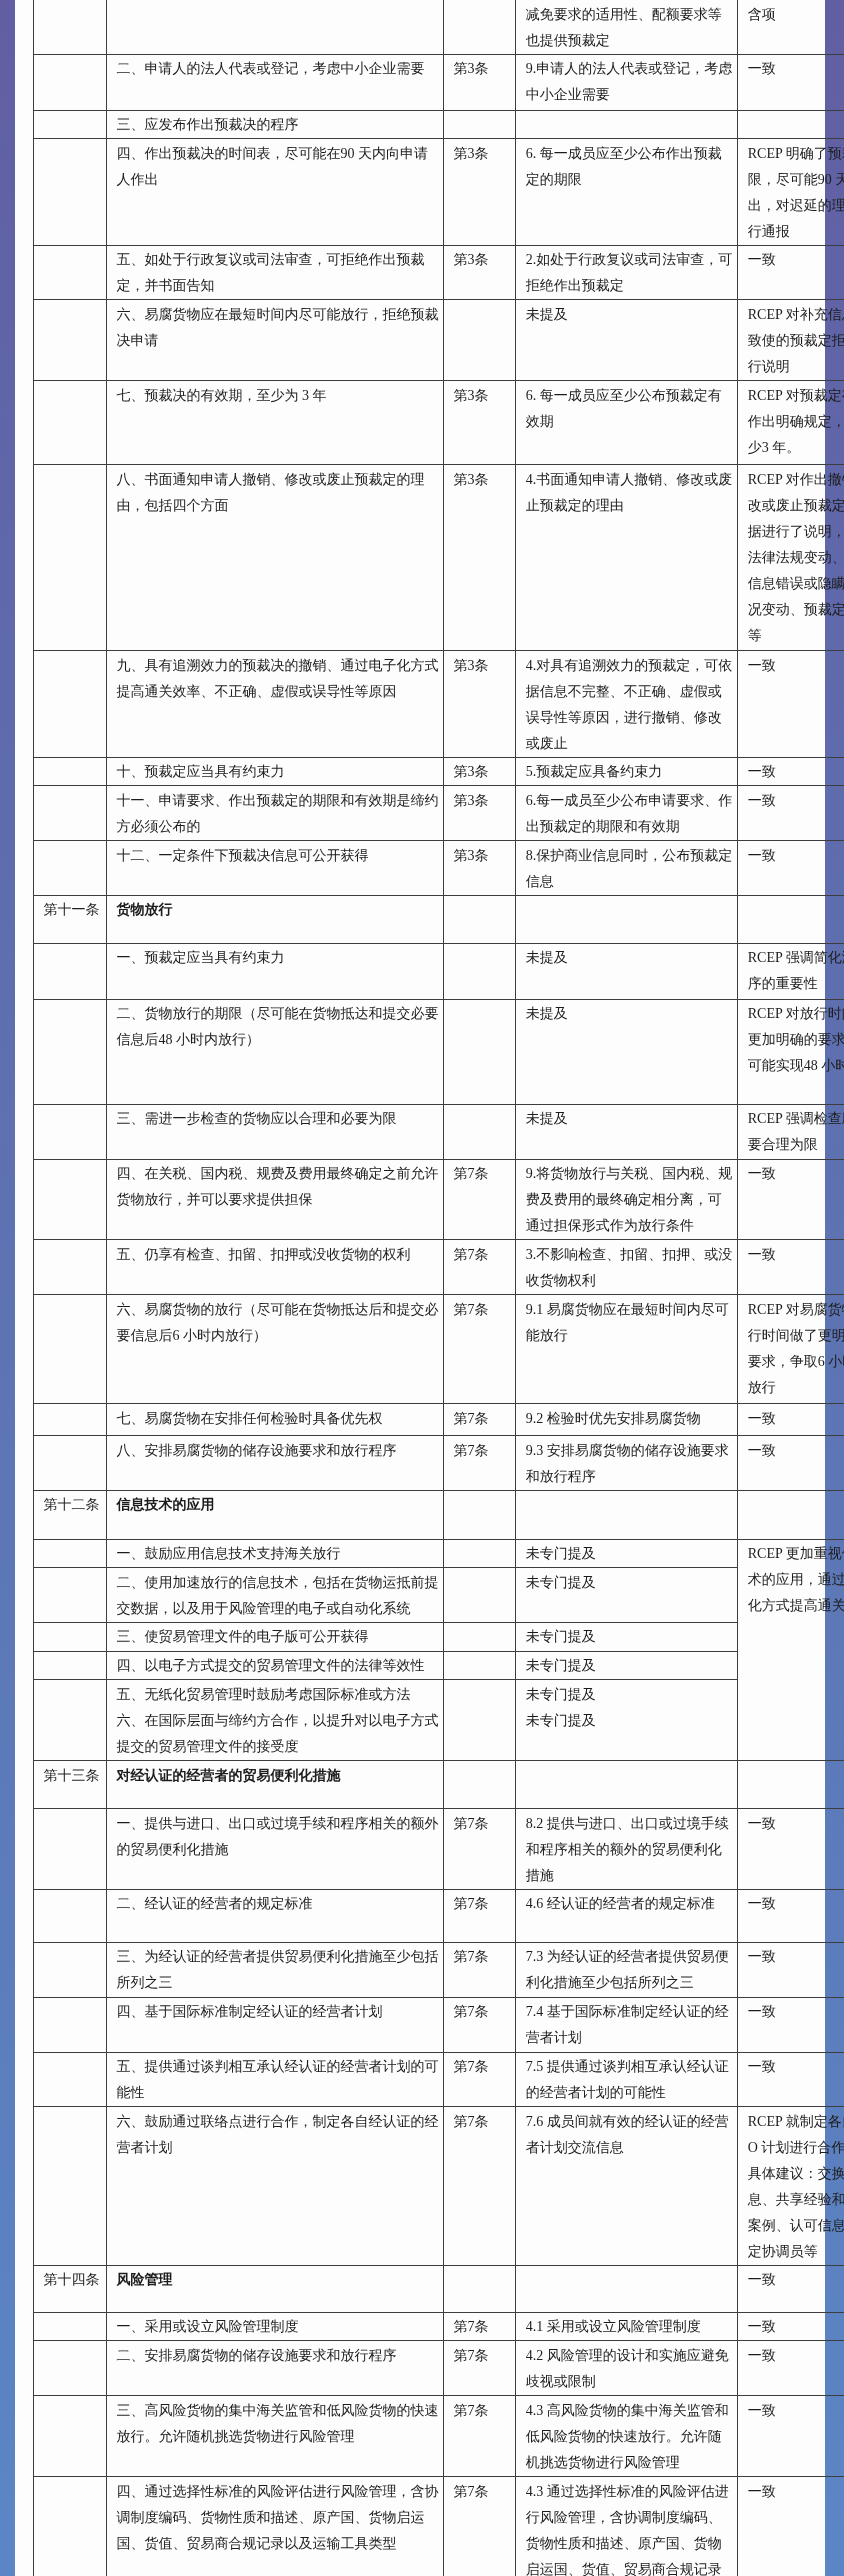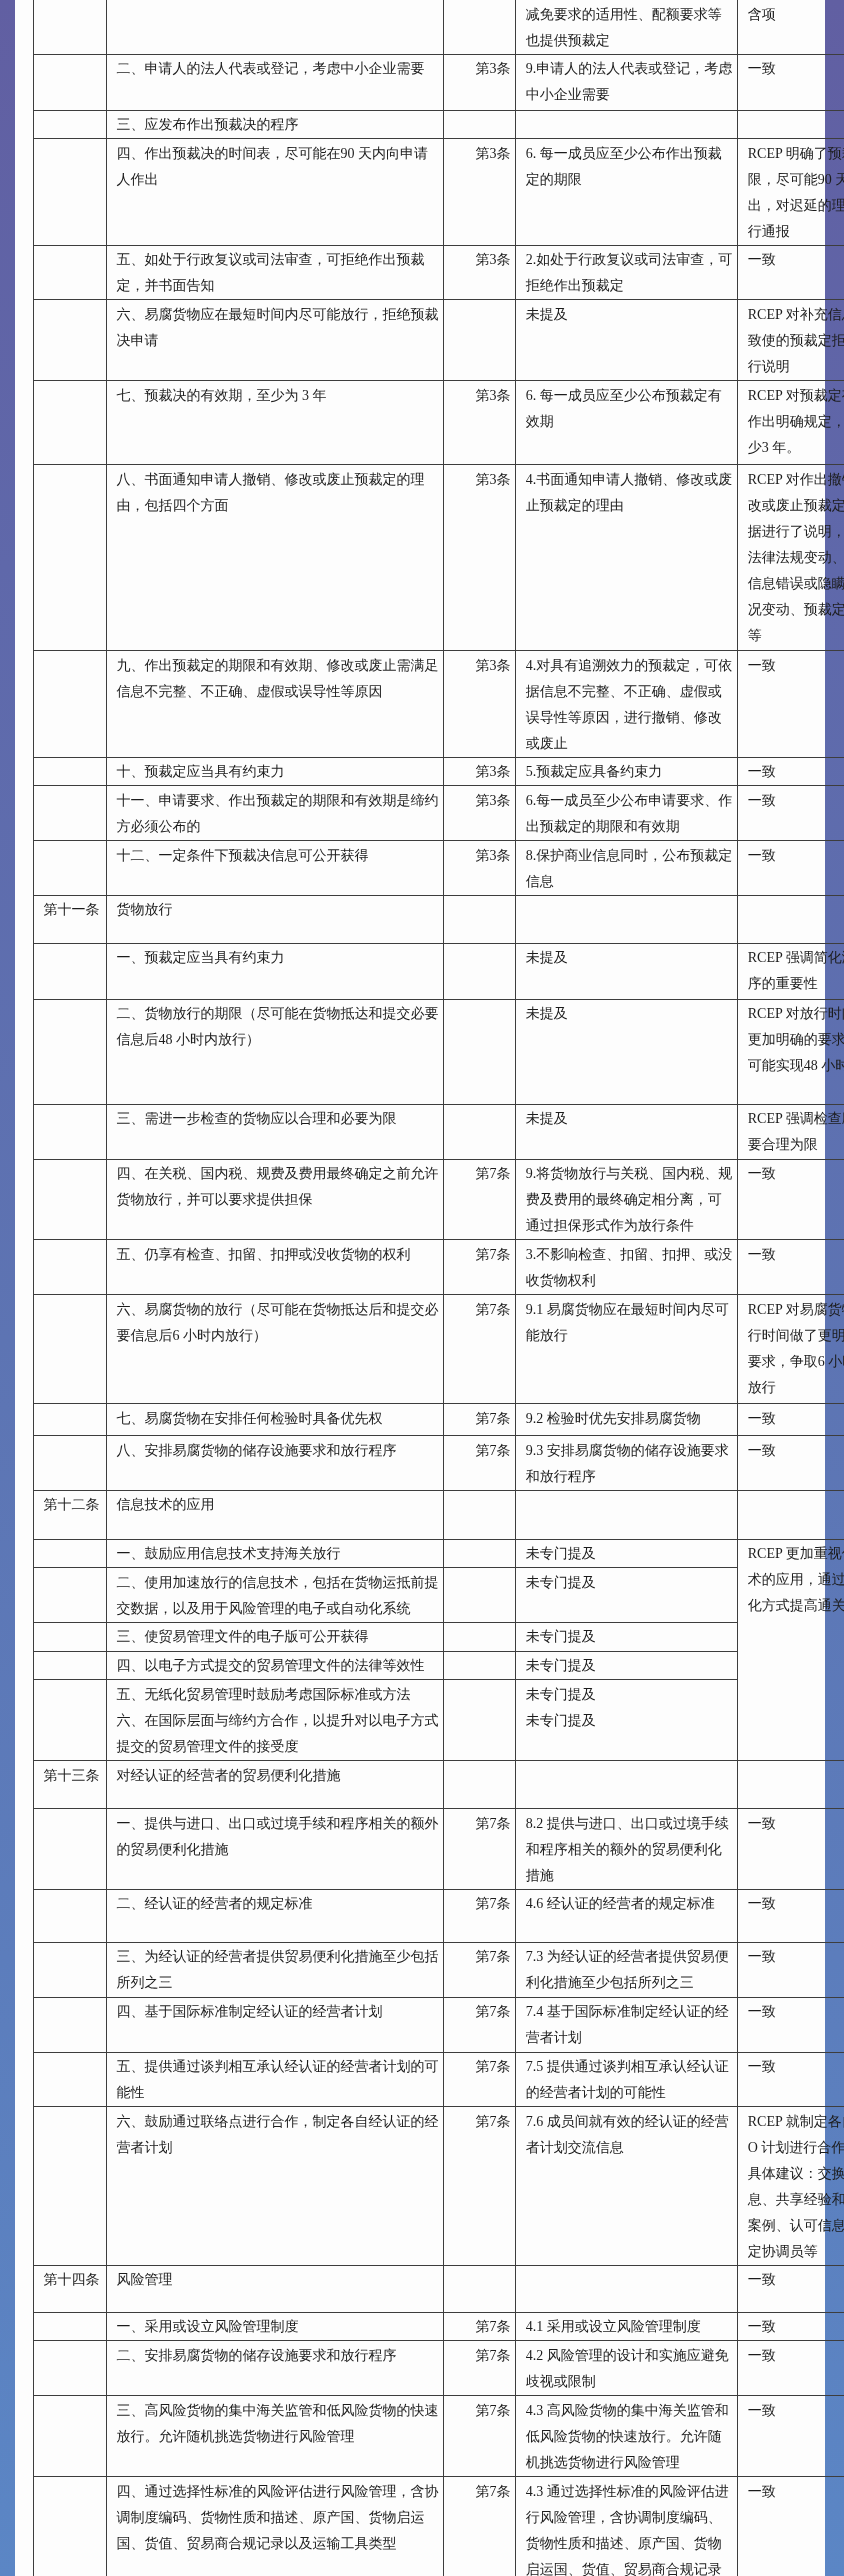--- a/index.html
+++ b/index.html
@@ -27,24 +27,24 @@
     overflow:hidden;
     color:#1c1c1c;
     font-size:14px;
     line-height:26px;
     padding:1.6px 4.7px 0 9.4px;
     word-break:break-all;
   }
   table.cmp tr:first-child td{border-top:none;margin-top:13px;}
   td.td1{width:58px;padding:1.6px 3.1px 0 6.3px;font-weight:normal;line-height:23.5px;}
   td.td2{width:322px;}
-  td.td3{width:57px;text-align:right;padding-left:1.6px;padding-right:1.6px;}
+  td.td3{width:57px;text-align:left;padding-left:1.6px;padding-right:1.6px;}
   td.td4{width:207px;padding-left:7px;}
   td.td5{width:136px;padding-left:7px;}
-  tr.sec td.td2{font-weight:normal;}
+  tr.sec td.td2{font-weight:bold;}
   tr.tk td{border-bottom-width:1.6px;}
 </style>
 </head>
 <body>
 
 <div class="page">
   <div class="paper">
     <table class="cmp">
       <tbody>
           <tr style="height: 51px;">
@@ -98,21 +98,21 @@
           </tr>
           <tr style="height: 186px;">
             <td class="td1"></td>
             <td class="td2">八、书面通知申请人撤销、修改或废止预裁定的理由，包括四个方面</td>
             <td class="td3">第3条</td>
             <td class="td4">4.书面通知申请人撤销、修改或废止预裁定的理由</td>
             <td class="td5">RCEP 对作出撤销、修改或废止预裁定的依据进行了说明，包括法律法规变动、提供信息错误或隐瞒、情况变动、预裁定有误等</td>
           </tr>
           <tr style="height: 106px;">
             <td class="td1"></td>
-            <td class="td2">九、作出预裁定的期限和有效期、修改或废止需满足信息不完整、不正确、虚假或误导性等原因</td>
+            <td class="td2">九、具有追溯效力的预裁决的撤销、通过电子化方式提高通关效率、不正确、虚假或误导性等原因</td>
             <td class="td3">第3条</td>
             <td class="td4">4.对具有追溯效力的预裁定，可依据信息不完整、不正确、虚假或误导性等原因，进行撤销、修改或废止</td>
             <td class="td5">一致</td>
           </tr>
           <tr style="height: 28px;">
             <td class="td1"></td>
             <td class="td2">十、预裁定应当具有约束力</td>
             <td class="td3">第3条</td>
             <td class="td4">5.预裁定应具备约束力</td>
             <td class="td5">一致</td>

